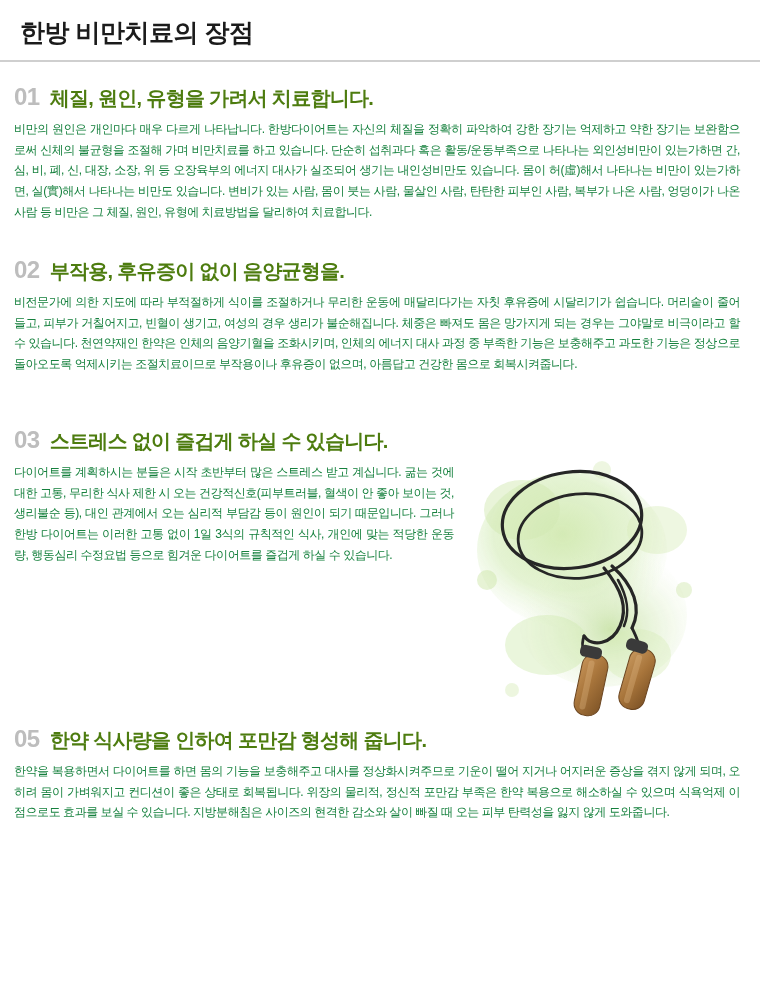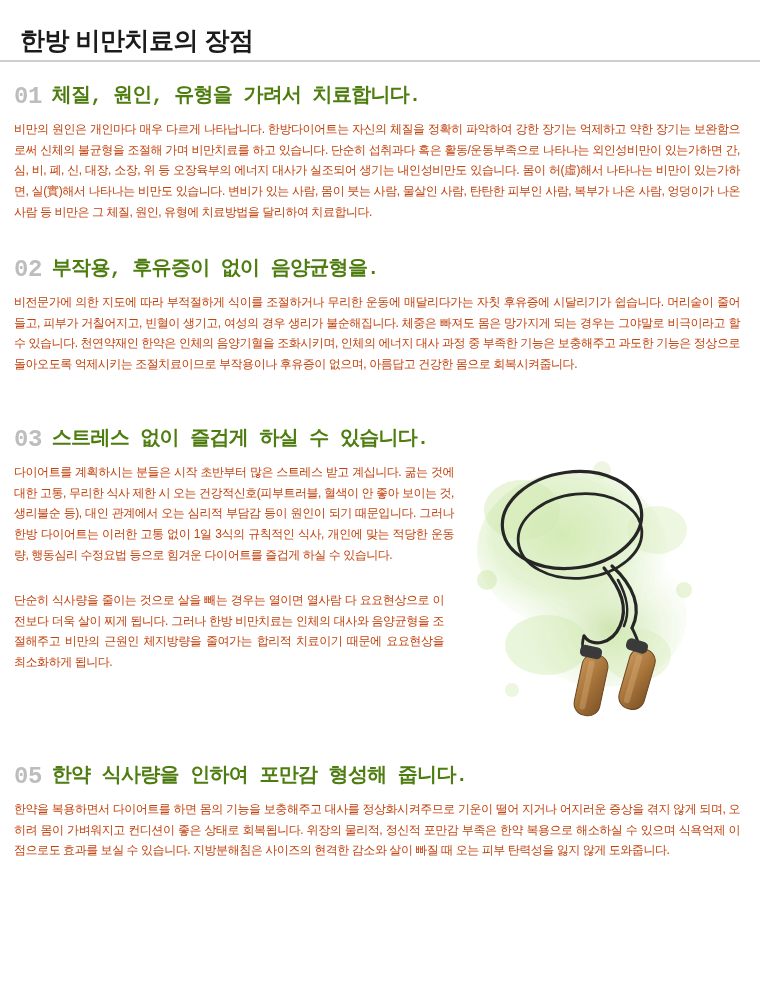--- a/index.html
+++ b/index.html
@@ -40,82 +40,80 @@
   }
   .header-title {
     position: absolute;
     left: 20px;
     top: 16px;
     font-size: 25px;
     font-weight: bold;
     color: #1b1b1b;
     letter-spacing: -0.5px;
     white-space: nowrap;
-    margin-top: 8px;
   }
 
   
   .illustration {
     position: absolute;
     left: 452px;
     top: 440px;
     width: 300px;
     height: 300px;
     pointer-events: none;
   }
 
   
   .section {
     position: absolute;
     left: 14px;
     width: 735px;
   }
   .sec-head {
     display: flex;
-    align-items: flex-start;
+    align-items: flex-end;
     gap: 10px;
     margin-bottom: 10px;
-    font-family: Liberation Mono, monospace;
   }
   .sec-num {
     font-size: 24px;
     font-weight: bold;
     color: #bdbdbd;
     letter-spacing: -0.5px;
     line-height: 1;
   }
   .sec-title {
     font-size: 20px;
     font-weight: bold;
     color: #4d7c0f;
     letter-spacing: -0.7px;
     line-height: 1.1;
   }
   .sec-body {
     font-size: 12px;
     line-height: 1.72;
-    color: #c2410c;
+    color: #15803d;
     letter-spacing: -0.45px;
     text-align: justify;
   }
 
   
   #sec1 { top: 85px; }
   #sec1 .sec-body { width: 726px; }
 
   #sec2 { top: 258px; }
   #sec2 .sec-body { width: 726px; }
 
   #sec3 { top: 428px; }
   #sec3 .sec-body { width: 440px; }
 
   #sec4 { top: 590px; }
   #sec4 .sec-body { width: 430px; }
 
-  #sec5 { top: 765px; }
+  #sec5 { top: 727px; }
   #sec5 .sec-body { width: 726px; }
 </style>
 </head>
 <body>
 
 <div class="page">
 
   <div class="header">
     <div class="header-title">한방 비만치료의 장점</div>
     <div class="header-rule"></div>
@@ -202,21 +200,20 @@
 
   <div class="section" id="sec3">
     <div class="sec-head">
       <span class="sec-num">03</span>
       <span class="sec-title">스트레스 없이 즐겁게 하실 수 있습니다.</span>
     </div>
     <div class="sec-body">다이어트를 계획하시는 분들은 시작 초반부터 많은 스트레스 받고 계십니다. 굶는 것에 대한 고통, 무리한 식사 제한 시 오는 건강적신호(피부트러블, 혈색이 안 좋아 보이는 것, 생리불순 등), 대인 관계에서 오는 심리적 부담감 등이 원인이 되기 때문입니다. 그러나 한방 다이어트는 이러한 고통 없이 1일 3식의 규칙적인 식사, 개인에 맞는 적당한 운동량, 행동심리 수정요법 등으로 힘겨운 다이어트를 즐겁게 하실 수 있습니다.</div>
   </div>
 
   <div class="section" id="sec4">
-    <div class="sec-body">단순히 식사량을 줄이는 것으로 살을 빼는 경우는 열이면 열사람 다 요요현상으로 이전보다 더욱 살이 찌게 됩니다. 그러나 한방 비만치료는 인체의 대사와 음양균형을 조절해주고 비만의 근원인 체지방량을 줄여가는 합리적 치료이기 때문에 요요현상을 최소화하게 됩니다.</div>
   </div>
 
   <div class="section" id="sec5">
     <div class="sec-head">
       <span class="sec-num">05</span>
       <span class="sec-title">한약 식사량을 인하여 포만감 형성해 줍니다.</span>
     </div>
     <div class="sec-body">한약을 복용하면서 다이어트를 하면 몸의 기능을 보충해주고 대사를 정상화시켜주므로 기운이 떨어 지거나 어지러운 증상을 겪지 않게 되며, 오히려 몸이 가벼워지고 컨디션이 좋은 상태로 회복됩니다. 위장의 물리적, 정신적 포만감 부족은 한약 복용으로 해소하실 수 있으며 식욕억제 이점으로도 효과를 보실 수 있습니다. 지방분해침은 사이즈의 현격한 감소와 살이 빠질 때 오는 피부 탄력성을 잃지 않게 도와줍니다.</div>
   </div>
 

